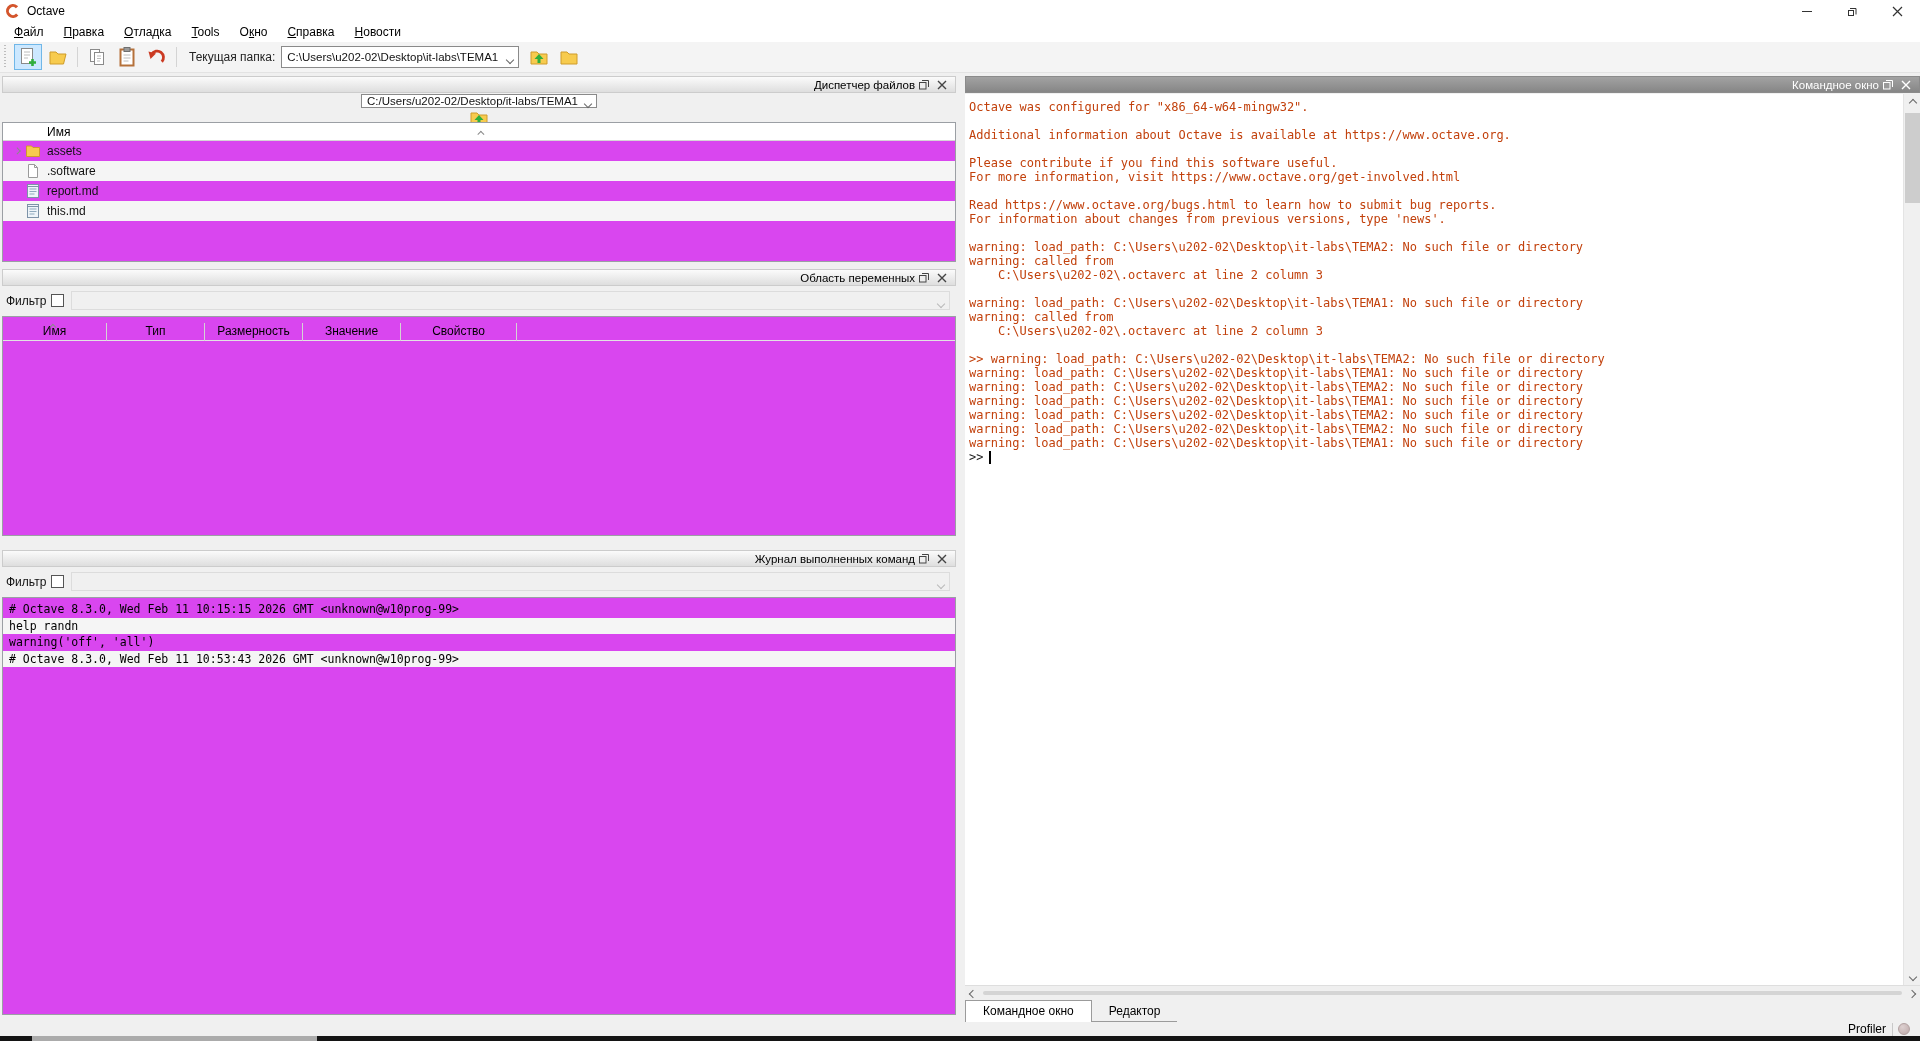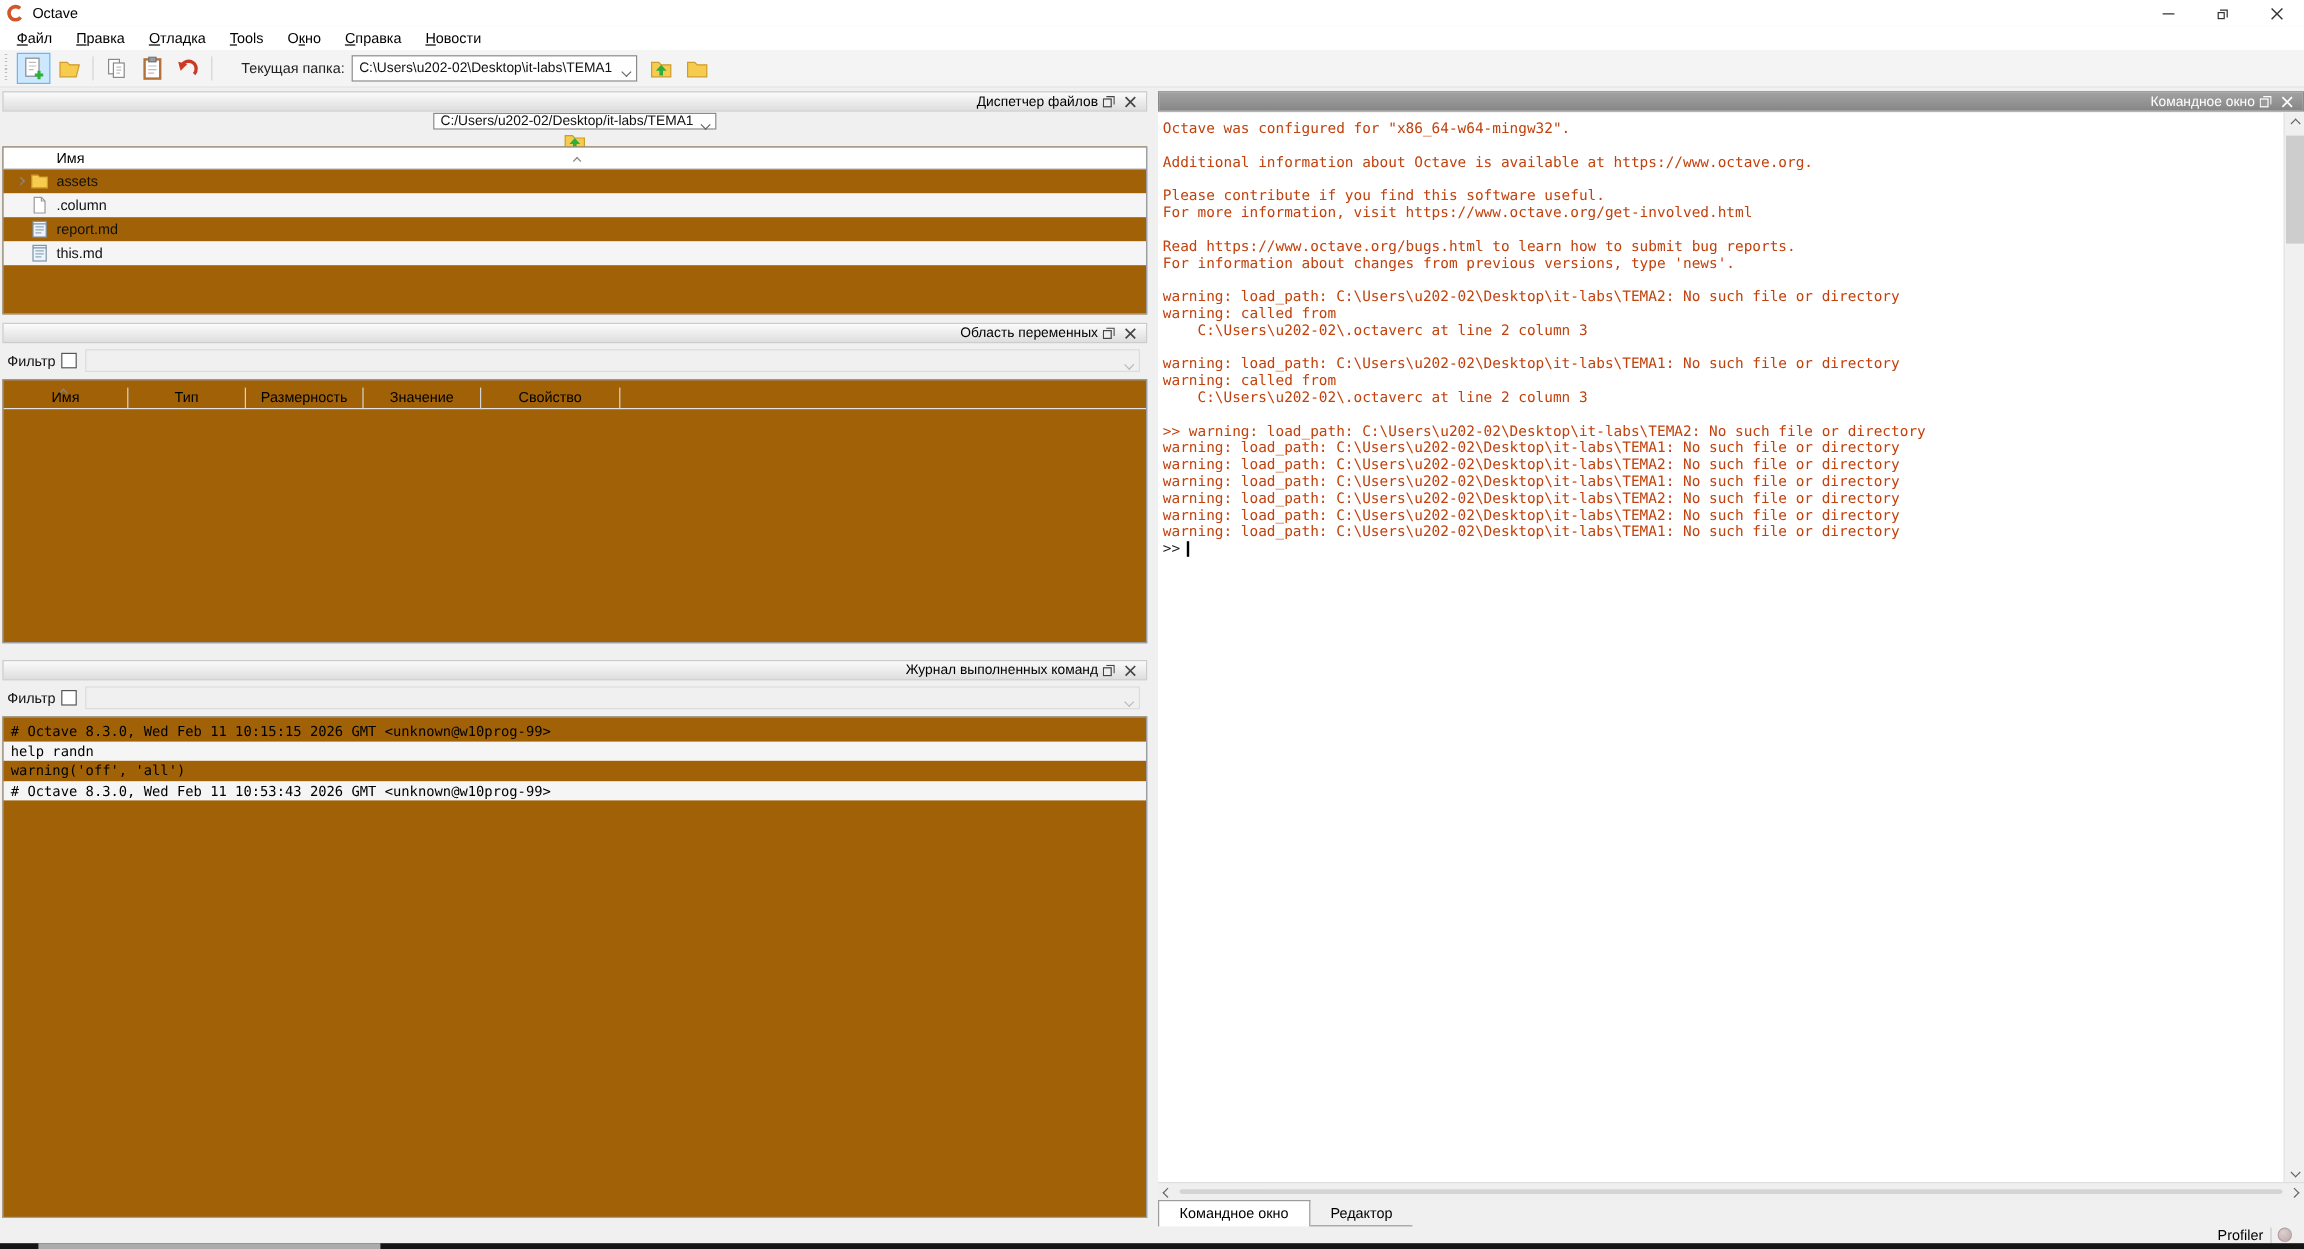--- a/index.html
+++ b/index.html
@@ -20,39 +20,39 @@
   .menu-item u { text-decoration:underline; }
 
   
   .toolbar { position:absolute; left:0; top:42px; width:100%; height:31px; background:#f4f4f4; display:flex; align-items:center; border-bottom:1px solid #e3e3e3; }
   .grip { width:6px; height:24px; margin:0 3px 0 4px;
           background:repeating-linear-gradient(to bottom,#bdbdbd 0 1px,transparent 1px 3px);
           background-size:2px 100%; background-repeat:repeat-y; }
   .tbtn { width:28px; height:26px; border:1px solid transparent; background:transparent; display:flex; align-items:center; justify-content:center; margin:0 1px; }
   .tbtn.checked { background:#cce8ff; border-color:#70b7e8; }
   .tsep { width:1px; height:20px; background:#d4d4d4; margin:0 4px; }
-  .cf-label { margin:0 6px 0 20px; color:#222; }
+  .cf-label { margin:0 6px 0 8px; color:#222; }
   .combo { position:relative; background:#fff; border:1px solid #8a8a8a; height:22px; display:flex; align-items:center; padding:0 18px 0 5px;text-align:right; }
   .combo .combo-text { white-space:nowrap; overflow:hidden; font-size:11.5px; }
   .combo-arrow { position:absolute; right:5px; top:50%; margin-top:-5px; }
   .combo.toolbar-combo { width:238px; }
   .chev { display:inline-block; width:6px; height:6px; border-left:1.5px solid #676767; border-bottom:1.5px solid #676767; }
   .chev.down  { transform:rotate(-45deg); }
   .chev.up    { transform:rotate(135deg); }
   .chev.left  { transform:rotate(45deg); }
   .chev.right { transform:rotate(-135deg); }
   .chev.sm { width:4.5px; height:4.5px; border-color:#8a8a8a; }
 
   
   .panel { position:absolute; }
   .phead { height:17px; background:linear-gradient(#fbfbfb,#dedede); border:1px solid #cccccc; display:flex; align-items:center; padding:0 4px; font-size:11.5px; color:#000; }
   .phead .ptitle { flex:1; white-space:nowrap;text-align:right; }
   .pbtn { width:18px; height:15px; display:flex; align-items:center; justify-content:center; }
   .phead.dark { background:linear-gradient(#a2a2a2,#868686); border-color:#8b8b8b; color:#fff; }
-  .inset { position:absolute; left:0; right:0; bottom:0; background:#a16207; border:1px solid #9b9fa4; }
+  .inset { position:absolute; left:0; right:0; bottom:0; background:#d946ef; border:1px solid #9b9fa4; }
 
   
   #file-panel { left:2px; top:76px; width:954px; height:186px; }
   .fb-toolbar { position:absolute; left:0; top:18px; width:100%; height:28px; display:flex; align-items:center; padding:0 2px;flex-direction:column; }
   .fb-toolbar .combo { flex:1; height:23px; }
   .fb-btn { width:26px; height:24px; border:none; background:transparent; display:flex; align-items:center; justify-content:center; }
   #file-panel .inset { top:46px; }
   .fb-colhead { position:relative; height:18px; border-bottom:1px solid #d6d6d6; background:#fff; }
   .fb-colhead .col-label { position:absolute; left:44px; top:2px; color:#000; }
   .fb-colhead .sort-center { position:absolute; left:50%; top:2px; }
@@ -285,21 +285,21 @@
               <span class="chev right sm"></span>
             </span>
 
             <span class="fico icon-file">
               <svg width="16" height="16" viewBox="0 0 16 16">
                 <path d="M3.5 1.5h6l3 3v10h-9z" fill="#fff" stroke="#9a9a9a"></path>
                 <path d="M9.5 1.5v3h3" fill="none" stroke="#9a9a9a"></path>
               </svg>
             </span>
 
-            <span class="fname">.column</span>
+            <span class="fname">.software</span>
           </div>
 
           <div class="frow text">
             <span class="expander" style="visibility: hidden;">
               <span class="chev right sm"></span>
             </span>
 
             <span class="fico icon-text">
               <svg width="16" height="16" viewBox="0 0 16 16">
                 <rect x="2.5" y="1.5" width="11" height="13" fill="#eef4f9" stroke="#7d93a8"></rect>

